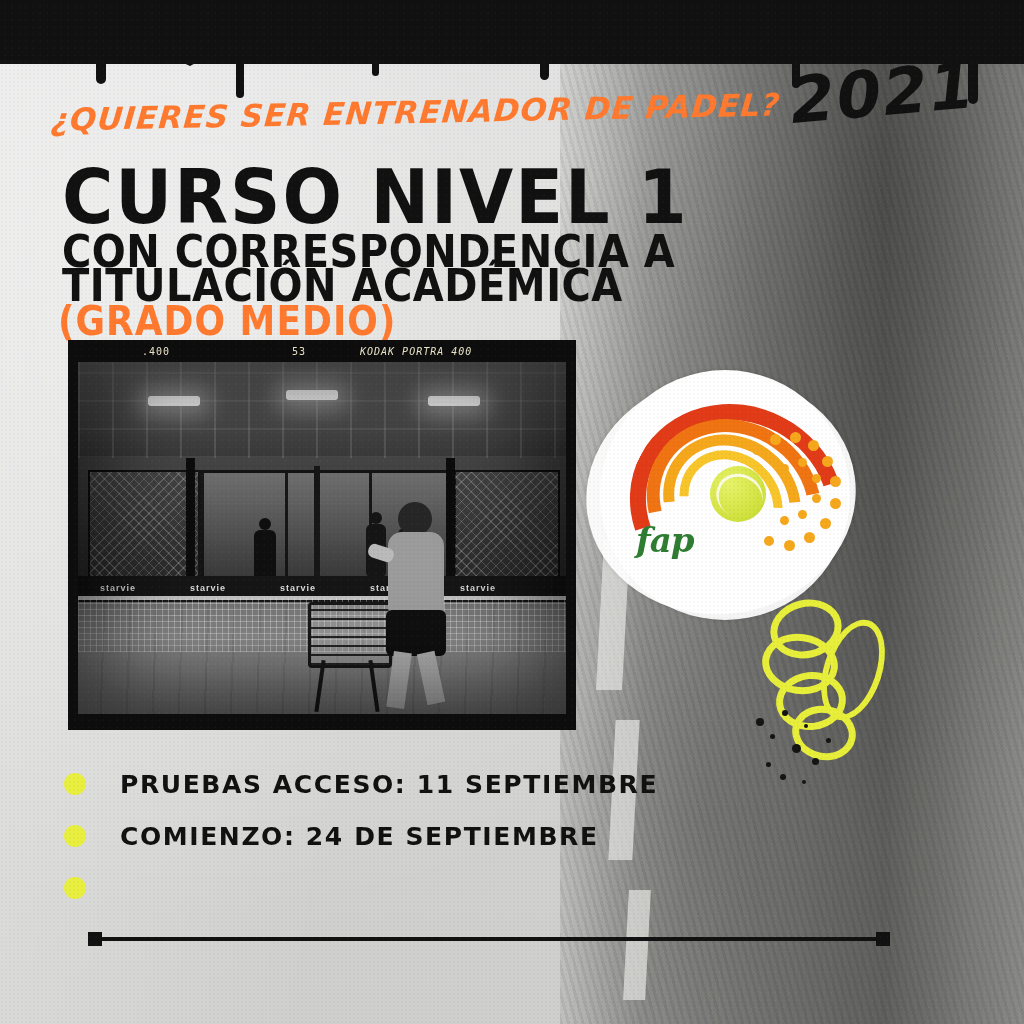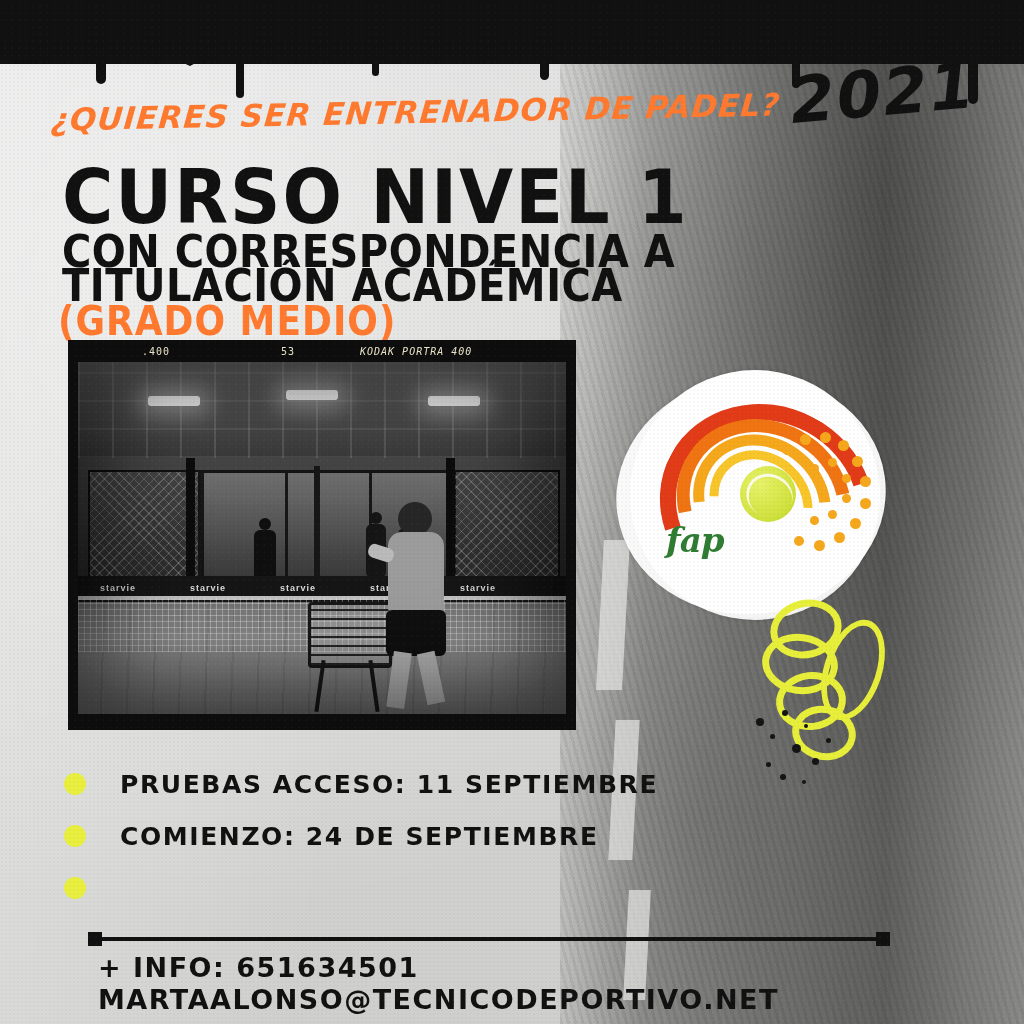--- a/index.html
+++ b/index.html
@@ -131,21 +131,21 @@
     content:"";position:absolute;left:-6px;top:-4px;right:-5px;bottom:-6px;
     background:#0d0d0d;z-index:-1;
   }
   .film-top{
     position:absolute;left:10px;top:4px;width:488px;height:16px;
     color:#e9e4c8;font-family:"DejaVu Sans Mono", monospace;font-size:10px;
     letter-spacing:1px;
   }
   .film-top span{position:absolute;top:2px;margin-left:24px;}
   .ft-1{left:40px;}
-  .ft-2{left:179px;}
+  .ft-2{left:190px;}
   .ft-3{left:258px;font-style:italic;}
   .photo{
     position:absolute;left:10px;top:22px;width:488px;height:352px;
     background:linear-gradient(180deg,#3a3a3a,#1f1f1f 55%,#2a2a2a 100%);
     overflow:hidden;
     filter:grayscale(1) contrast(1.05);
   }
   
   .ceiling{position:absolute;left:0;top:0;width:488px;height:96px;
     background:linear-gradient(180deg,#6f6f6f,#3d3d3d);}
@@ -200,21 +200,21 @@
   .basket-legs:after{right:4px;transform:rotate(-8deg);}
   .player-far1{position:absolute;left:176px;top:168px;width:22px;height:56px;background:#141414;border-radius:6px;}
   .player-far1:before{content:"";position:absolute;left:5px;top:-12px;width:12px;height:12px;border-radius:50%;background:#141414;}
   .player-far2{position:absolute;left:288px;top:162px;width:20px;height:54px;background:#1a1a1a;border-radius:6px;}
   .player-far2:before{content:"";position:absolute;left:4px;top:-12px;width:12px;height:12px;border-radius:50%;background:#1a1a1a;}
   .player-far3{position:absolute;left:320px;top:166px;width:18px;height:50px;background:#202020;border-radius:6px;}
   .vig{position:absolute;inset:0;box-shadow:inset 0 0 90px 26px rgba(0,0,0,.55);}
 
   
   .badge{
-    position:absolute;left:630px;top:370px;width:250px;height:250px;
+    position:absolute;left:600px;top:370px;width:250px;height:250px;
     border-radius:50%;
     background:radial-gradient(circle at 48% 45%, #fff 58%, #f4f4f4 72%, rgba(255,255,255,.92) 100%);
     filter:drop-shadow(0 0 2px rgba(0,0,0,.15));
   }
   .badge:before{
     content:"";position:absolute;left:-14px;top:6px;width:270px;height:238px;
     background:#fff;border-radius:50%;
     transform:rotate(-8deg);
     z-index:-1;opacity:.95;
   }
@@ -397,19 +397,15 @@
       <span class="dot"></span>
     </div>
   </div>
 
   <div class="rule">
     <span class="cap cap-l"></span>
     <span class="bar"></span>
     <span class="cap cap-r"></span>
   </div>
 
-  <div class="contact">
-    <div>+ INFO: 651634501</div>
-    <div>MARTAALONSO@TECNICODEPORTIVO.NET</div>
-  </div>
 
   <div class="grain"></div>
 </div>
 
 </body></html>

